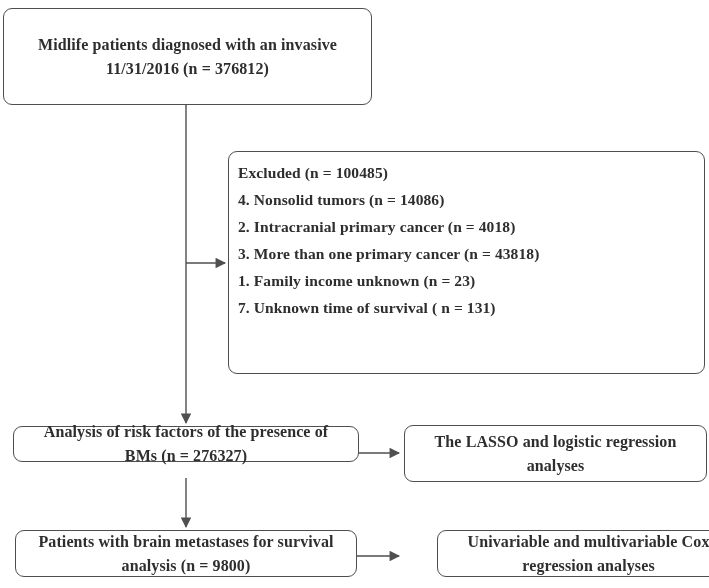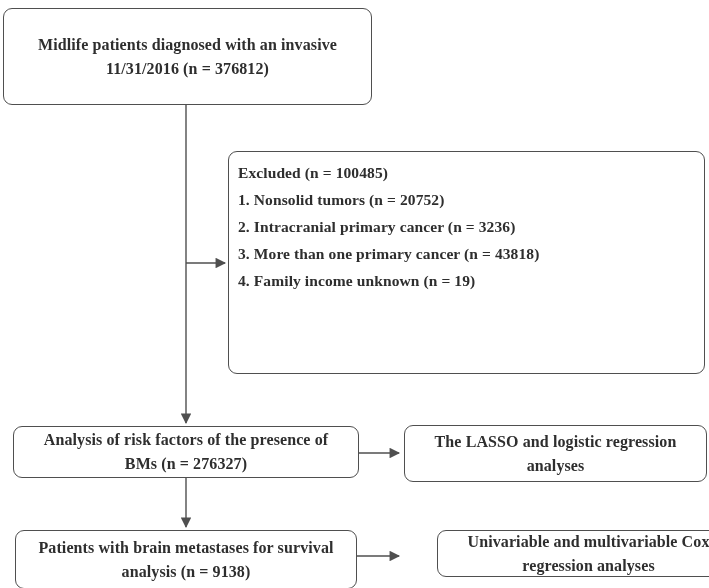--- a/index.html
+++ b/index.html
@@ -40,23 +40,23 @@
   }
   #box-excluded {
     padding: 7px 0 0 9px;
   }
   #box-excluded .line {
     font-size: 15.5px;
     line-height: 27px;
     text-align: left;
   }
   #box-initial   { left: 3px;   top: 8px;   width: 369px; height: 97px; }
-  #box-analysis  { left: 13px;  top: 426px; width: 346px; height: 52px; }
+  #box-analysis  { left: 13px;  top: 426px; width: 346px; height: 36px; }
   #box-lasso     { left: 404px; top: 425px; width: 303px; height: 57px; }
-  #box-survival  { left: 15px;  top: 530px; width: 342px; height: 59px; }
+  #box-survival  { left: 15px;  top: 530px; width: 342px; height: 47px; }
   #box-cox       { left: 402px; top: 530px; width: 303px; height: 47px; margin-left: 35px; }
   #box-excluded  { left: 228px; top: 151px; width: 477px; height: 223px; }
 </style>
 </head>
 <body>
 
 <div id="figure">
 
   <svg id="arrow-layer" viewBox="0 0 709 588" xmlns="http://www.w3.org/2000/svg">
     <defs>
@@ -71,39 +71,40 @@
     <path d="M357,556 L399,556" stroke="#4f4f4f" stroke-width="1.4" fill="none" marker-end="url(#arrowhead)"></path>
   </svg>
 
   <div id="box-initial" class="box centered">
     <div class="line">Midlife patients diagnosed with an invasive</div>
     <div class="line">11/31/2016 (n = 376812)</div>
   </div>
 
   <div id="box-excluded" class="box">
     <div class="line">Excluded (n = 100485)</div>
-    <div class="line">1. Nonsolid tumors (n = 20752)</div>
-    <div class="line">2. Intracranial primary cancer (n = 3236)</div>
+    <div class="line">4. Nonsolid tumors (n = 14086)</div>
+    <div class="line">2. Intracranial primary cancer (n = 4018)</div>
     <div class="line">3. More than one primary cancer (n = 43818)</div>
-    <div class="line">4. Family income unknown (n = 19)</div>
+    <div class="line">1. Family income unknown (n = 23)</div>
+    <div class="line">7. Unknown time of survival ( n = 131)</div>
   </div>
 
   <div id="box-analysis" class="box centered">
     <div class="line">Analysis of risk factors of the presence of</div>
     <div class="line">BMs (n = 276327)</div>
   </div>
 
   <div id="box-lasso" class="box centered">
     <div class="line">The LASSO and logistic regression</div>
     <div class="line">analyses</div>
   </div>
 
   <div id="box-survival" class="box centered">
     <div class="line">Patients with brain metastases for survival</div>
-    <div class="line">analysis (n = 9138)</div>
+    <div class="line">analysis (n = 9800)</div>
   </div>
 
   <div id="box-cox" class="box centered">
     <div class="line">Univariable and multivariable Cox</div>
     <div class="line">regression analyses</div>
   </div>
 
 </div>
 
 </body></html>

